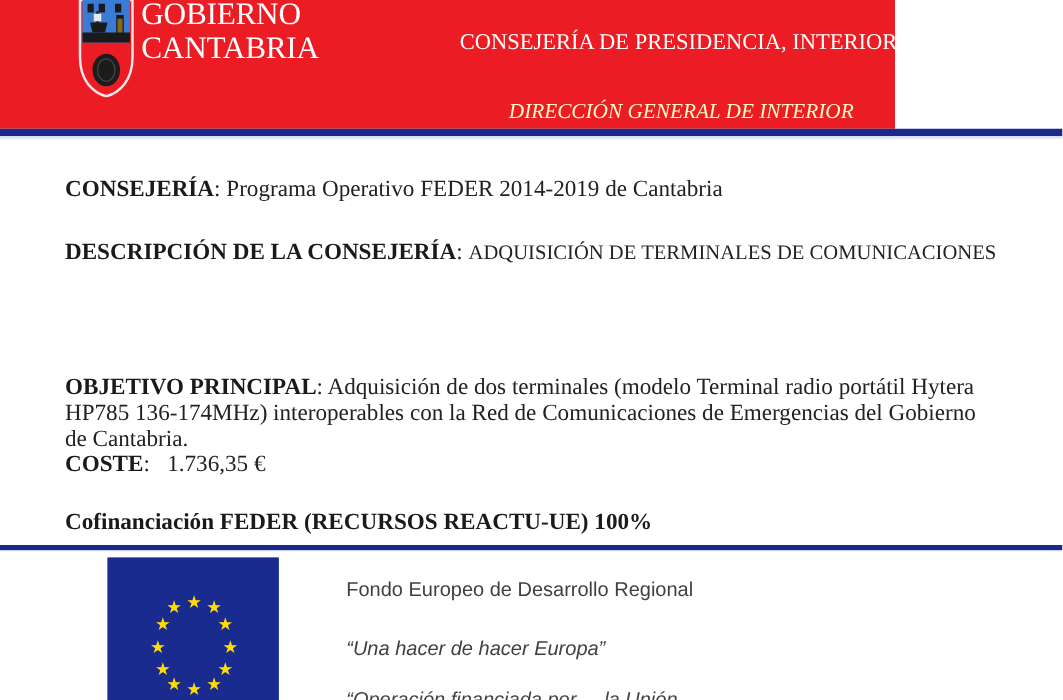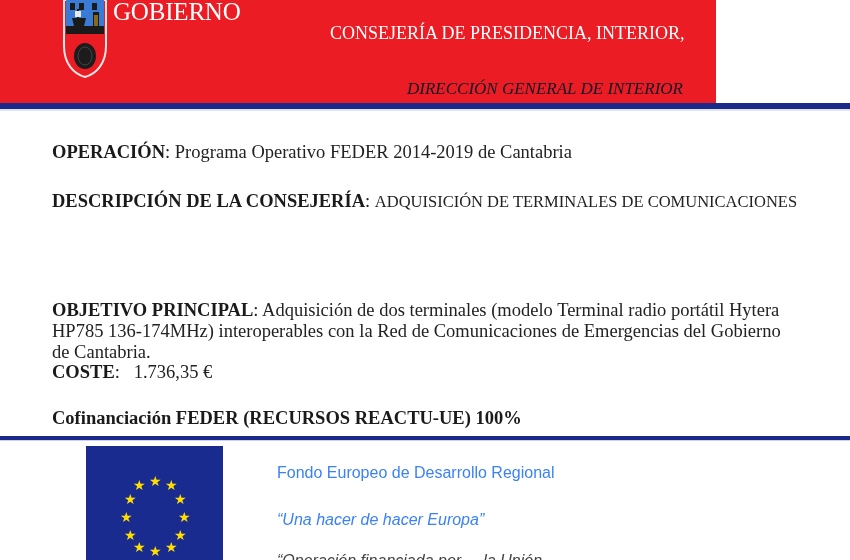--- a/index.html
+++ b/index.html
@@ -7,33 +7,33 @@
     body { position: relative; font-family: "Liberation Serif", serif; color: #222; }
 
     .header { position: absolute; left: 0; top: 0; width: 716px; height: 103px; background: #ec1c24; }
     .header-rule { position: absolute; left: 0; top: 103px; width: 850px; height: 6px; background: #1b2a8a; }
     .header-rule-light { position: absolute; left: 0; top: 109px; width: 850px; height: 2px; background: #dfe6f3; }
 
     .crest { position: absolute; left: 62px; top: 0; width: 46px; height: 78px; }
     .gov-name { position: absolute; left: 113px; top: -2px; color: #ffffff; font-size: 25px; line-height: 27px; letter-spacing: -0.2px; }
     .gov-name div { white-space: nowrap; }
 
-    .dept { position: absolute; left: 330px; top: 22px; width: 430px; color: #fff; font-size: 18px; line-height: 22px; }
-    .direction { position: absolute; left: 330px; top: 79px; width: 430px; text-align: center; color: #0f172a; font-size: 17px; font-style: italic; }
+    .dept { position: absolute; left: 330px; top: 22px; width: 430px; text-align: center; color: #fff; font-size: 18px; line-height: 22px; }
+    .direction { position: absolute; left: 330px; top: 79px; width: 430px; text-align: center; color: #fef9c3; font-size: 17px; font-style: italic; }
 
     .content { position: absolute; left: 52px; top: 142px; width: 770px; font-size: 18.5px; line-height: 21px; color: #222; }
     .para { position: absolute; left: 0; width: 770px; }
     .para b { font-weight: bold; color: #1a1a1a; }
     .caps { font-size: 16.5px; margin-top: 10px; }
 
     .footer-rule { position: absolute; left: 0; top: 436px; width: 850px; height: 4px; background: #1b2a8a; }
     .footer-rule-light { position: absolute; left: 0; top: 440px; width: 850px; height: 1px; background: #c9d3ea; }
 
     .eu-flag { position: absolute; left: 86px; top: 446px; width: 137px; height: 114px; background: #1a2b8f; }
-    .fund-text { position: absolute; left: 277px; font-family: "Liberation Sans", sans-serif; color: #3b82f6; font-size: 16px; white-space: nowrap; }
+    .fund-text { position: absolute; left: 277px; font-family: "Liberation Sans", sans-serif; color: #404040; font-size: 16px; white-space: nowrap; }
   </style>
 </head>
 <body>
 
 <div class="header">
   <svg class="crest" viewBox="0 0 46 78">
     <path d="M2 0 H44 V46 C44 64 34 74 23 77 C12 74 2 64 2 46 Z" fill="#ec1c24" stroke="#f2e6e6" stroke-width="2"></path>
     <rect x="4" y="0" width="38" height="34" fill="#3a7bd5"></rect>
     <rect x="8" y="3" width="5" height="7" fill="#1a1a1a"></rect>
     <rect x="17" y="3" width="5" height="7" fill="#1a1a1a"></rect>
@@ -42,32 +42,33 @@
     <rect x="15" y="9" width="2" height="10" fill="#1a1a1a"></rect>
     <rect x="13" y="11" width="6" height="6" fill="#e8e8e8"></rect>
     <rect x="31" y="12" width="6" height="18" fill="#1a1a1a"></rect>
     <rect x="32" y="15" width="4" height="12" fill="#d4a017" opacity="0.6"></rect>
     <rect x="4" y="26" width="38" height="8" fill="#1a1a1a"></rect>
     <ellipse cx="23" cy="56" rx="11" ry="13" fill="#1c1c1c"></ellipse>
     <ellipse cx="23" cy="56" rx="7" ry="9" fill="none" stroke="#444" stroke-width="1"></ellipse>
   </svg>
   <div class="gov-name">
     <div>GOBIERNO</div>
+    <div>CANTABRIA</div>
   </div>
   <div class="dept">
     <div>CONSEJERÍA DE PRESIDENCIA, INTERIOR,</div>
   </div>
   <div class="direction">DIRECCIÓN GENERAL DE INTERIOR</div>
 </div>
 <div class="header-rule"></div>
 <div class="header-rule-light"></div>
 
 <div class="content">
   <div class="para" style="top:0">
-    <b>OPERACIÓN</b>: <span>Programa Operativo FEDER 2014-2019 de Cantabria</span>
+    <b>CONSEJERÍA</b>: <span>Programa Operativo FEDER 2014-2019 de Cantabria</span>
   </div>
   <div class="para" style="top:49px">
     <b>DESCRIPCIÓN DE LA CONSEJERÍA</b>: <span class="caps">ADQUISICIÓN DE TERMINALES DE COMUNICACIONES</span>
   </div>
   <div class="para" style="top:122px; width:750px;margin-top:36px;">
     <b>OBJETIVO PRINCIPAL</b>: <span>Adquisición de dos terminales (modelo Terminal radio portátil Hytera HP785 136-174MHz) interoperables con la Red de Comunicaciones de Emergencias del Gobierno de Cantabria.</span>
   </div>
   <div class="para" style="top:220px">
     <b>COSTE</b>:&nbsp;&nbsp; <span>1.736,35 €</span>
   </div>

